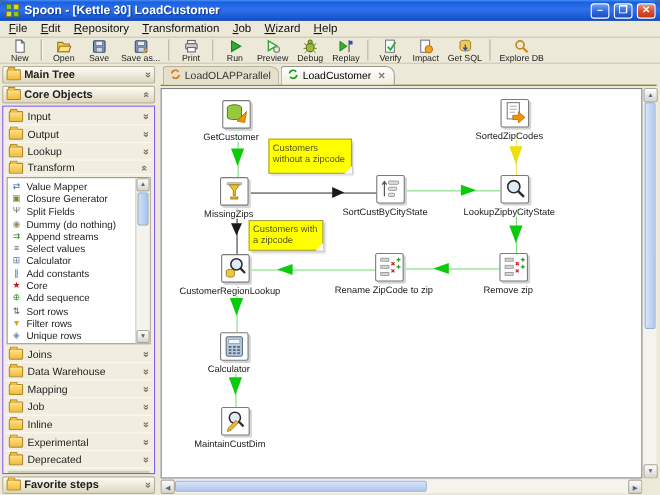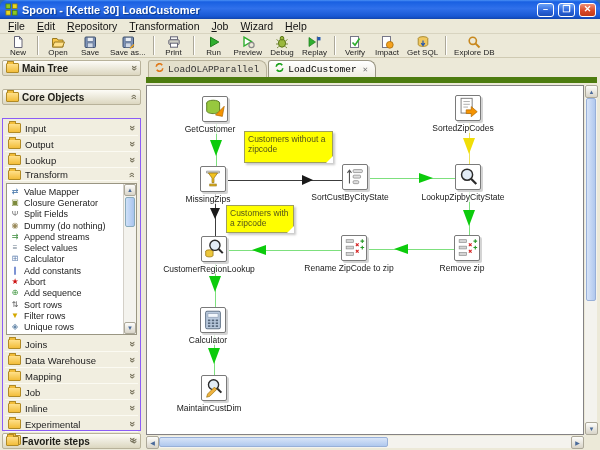--- a/index.html
+++ b/index.html
@@ -27,21 +27,21 @@
     padding:1px 4px 0;min-width:24px;}
   .tbtn .ticon{height:13px;display:flex;align-items:center;}
   .tbtn .tlabel{font-size:8px;color:#222;white-space:nowrap;line-height:9px;}
   .tsep{width:1px;background:#aca899;margin:2px 3px;border-right:1px solid #fff;}
   
   .main{flex:1;display:flex;background:#ece9d8;min-height:0;}
   
   .sidebar{width:142px;display:flex;flex-direction:column;padding:2px 1px 1px 2px;box-sizing:border-box;min-height:0;}
   .xheader{height:14px;display:flex;align-items:center;gap:3px;padding:0 3px;
     background:linear-gradient(180deg,#fdfcf7,#dcd7c0);border:1px solid #b8b29a;border-radius:2px;
-    font-size:10px;font-weight:bold;color:#21201a;margin-bottom:13px;}
+    font-size:10px;font-weight:bold;color:#21201a;margin-bottom:2px;}
   .xheader .hlabel{flex:1;white-space:nowrap;overflow:hidden;}
   .chev{display:inline-block;font-size:10px;font-weight:bold;color:#77725c;transform:rotate(90deg);line-height:1;}
   .chev.up{transform:rotate(-90deg);}
   .corepanel{flex:1;border:1px solid #8b5cf6;background:#f1eee0;display:flex;flex-direction:column;
     padding:2px 2px;min-height:0;margin-bottom:2px;}
   .folder-row{height:14px;display:flex;align-items:center;gap:4px;padding:0 3px;margin-bottom:1px;
     border-bottom:1px solid #fbfaf2;font-size:9.5px;color:#222;}
   .folder-row .flabel{flex:1;white-space:nowrap;overflow:hidden;}
   .fold{width:11px;height:8px;background:linear-gradient(180deg,#ffe08a,#f2bd3a);border:1px solid #b18a24;
     border-radius:1px;position:relative;flex:0 0 auto;}
@@ -51,21 +51,21 @@
   .steplist .items{flex:1;overflow:hidden;padding:2px 0 0 3px;}
   .stepitem{height:11.3px;display:flex;align-items:center;gap:4px;font-size:9px;color:#222;white-space:nowrap;}
   .stepitem .g{width:10px;text-align:center;font-size:8px;line-height:1;flex:0 0 auto;}
   .minivs{width:12px;border-left:1px solid #d4d0c8;background:#f4f3ee;display:flex;flex-direction:column;}
   .sbtn{height:12px;background:linear-gradient(180deg,#fdfdfb,#d8d4c8);border:1px solid #aca899;border-radius:2px;
     font-size:6px;color:#4a6a9a;display:flex;align-items:center;justify-content:center;box-sizing:border-box;}
   .sthumb{background:linear-gradient(90deg,#cfe0f8,#a8c4ee);border:1px solid #8ab;border-radius:2px;margin:1px 1px;}
   .whitestrip{height:9px;background:#fff;border:1px solid #cfcab2;margin:1px 2px 2px;}
   
   .workspace{flex:1;display:flex;flex-direction:column;padding:2px 3px 2px 4px;min-width:0;min-height:0;}
-  .tabs{height:17px;display:flex;align-items:flex-end;gap:1px;border-bottom:6px solid #4d7c0f;padding-left:2px;font-family:Liberation Mono, monospace;}
+  .tabs{height:17px;display:flex;align-items:flex-end;gap:1px;border-bottom:1px solid #4d7c0f;padding-left:2px;}
   .tab{height:16px;display:flex;align-items:center;gap:4px;padding:0 7px 0 6px;font-size:9.5px;color:#333;
     border:1px solid #b8b29a;border-bottom:none;border-radius:3px 8px 0 0;background:#e4e0cc;white-space:nowrap;}
   .tab.active{background:linear-gradient(180deg,#ffffff,#efece0);color:#000;border-color:#9a9683;}
   .tab .tclose{color:#777;font-size:8.5px;font-weight:bold;padding-left:2px;}
   .canvasgrid{flex:1;display:grid;grid-template-columns:1fr 13px;grid-template-rows:1fr 13px;
     margin-top:2px;min-height:0;}
   .canvas{position:relative;background:#fff;border:1px solid #848284;overflow:hidden;}
   .vscroll{display:flex;flex-direction:column;background:#f4f3ee;margin-left:1px;}
   .hscroll{display:flex;background:#f4f3ee;margin-top:1px;}
   .vscroll .track{flex:1;position:relative;}
@@ -310,21 +310,21 @@
               <div class="stepitem">
                 <span class="g" style="color: rgb(85, 119, 170);">⊞</span>
                 <span>Calculator</span>
               </div>
               <div class="stepitem">
                 <span class="g" style="color: rgb(51, 85, 187);">∥</span>
                 <span>Add constants</span>
               </div>
               <div class="stepitem">
                 <span class="g" style="color: rgb(204, 17, 17);">★</span>
-                <span>Abort</span>
+                <span>Core</span>
               </div>
               <div class="stepitem">
                 <span class="g" style="color: rgb(42, 138, 42);">⊕</span>
                 <span>Add sequence</span>
               </div>
               <div class="stepitem">
                 <span class="g" style="color: rgb(85, 85, 85);">⇅</span>
                 <span>Sort rows</span>
               </div>
               <div class="stepitem">
@@ -419,21 +419,21 @@
             <div class="hline" style="top: 163px; left: 222px; height: 1px; width: 85px; background: rgb(125, 224, 125);"></div>
             <div class="harrow" style="left: 247px; top: 158px; border-top: 5px solid transparent; border-bottom: 5px solid transparent; border-right: 14px solid rgb(12, 203, 12);"></div>
             <div class="hline" style="top: 164px; left: 82px; height: 1px; width: 112px; background: rgb(125, 224, 125);"></div>
             <div class="harrow" style="left: 105px; top: 159px; border-top: 5px solid transparent; border-bottom: 5px solid transparent; border-right: 14px solid rgb(12, 203, 12);"></div>
             <div class="hline" style="left: 68px; top: 108px; width: 1px; height: 42px; background: rgb(60, 60, 60);"></div>
             <div class="harrow" style="left: 63px; top: 122px; border-left: 5px solid transparent; border-right: 5px solid transparent; border-top: 11px solid rgb(26, 26, 26);"></div>
             <div class="hline" style="left: 68px; top: 178px; width: 1px; height: 43px; background: rgb(125, 224, 125);"></div>
             <div class="harrow" style="left: 62px; top: 190px; border-left: 6px solid transparent; border-right: 6px solid transparent; border-top: 16px solid rgb(12, 203, 12);"></div>
             <div class="hline" style="left: 67px; top: 249px; width: 1px; height: 40px; background: rgb(125, 224, 125);"></div>
             <div class="harrow" style="left: 61px; top: 262px; border-left: 6px solid transparent; border-right: 6px solid transparent; border-top: 16px solid rgb(12, 203, 12);"></div>
-            <div class="note" style="left: 97px; top: 45px; width: 89px; height: 32px;">Customers without a zipcode</div>
+            <div class="note" style="left: 97px; top: 45px; width: 76px; height: 32px;">Customers without a zipcode</div>
             <div class="note" style="left: 79px; top: 119px; width: 68px; height: 28px;">Customers with a zipcode</div>
             <div class="step" style="left: 55px; top: 10px;">
               <div class="sicon"><svg width="24" height="24" viewBox="0 0 26 26">
                   <ellipse cx="11" cy="6.5" rx="7" ry="3" fill="#97c83e" stroke="#567a1d"></ellipse>
                   <path d="M4 6.5 V15 c0 1.7 3.1 3 7 3 s7 -1.3 7 -3 V6.5" fill="#97c83e" stroke="#567a1d"></path>
                   <path d="M23 10 L13.5 19.5 L21 21 Z" fill="#f59300" stroke="#aa6400" stroke-width="0.7"></path>
                 </svg></div>
               <div class="slabel">GetCustomer</div>
             </div>
             <div class="step" style="left: 308px; top: 9px; border-radius: 10px;">

